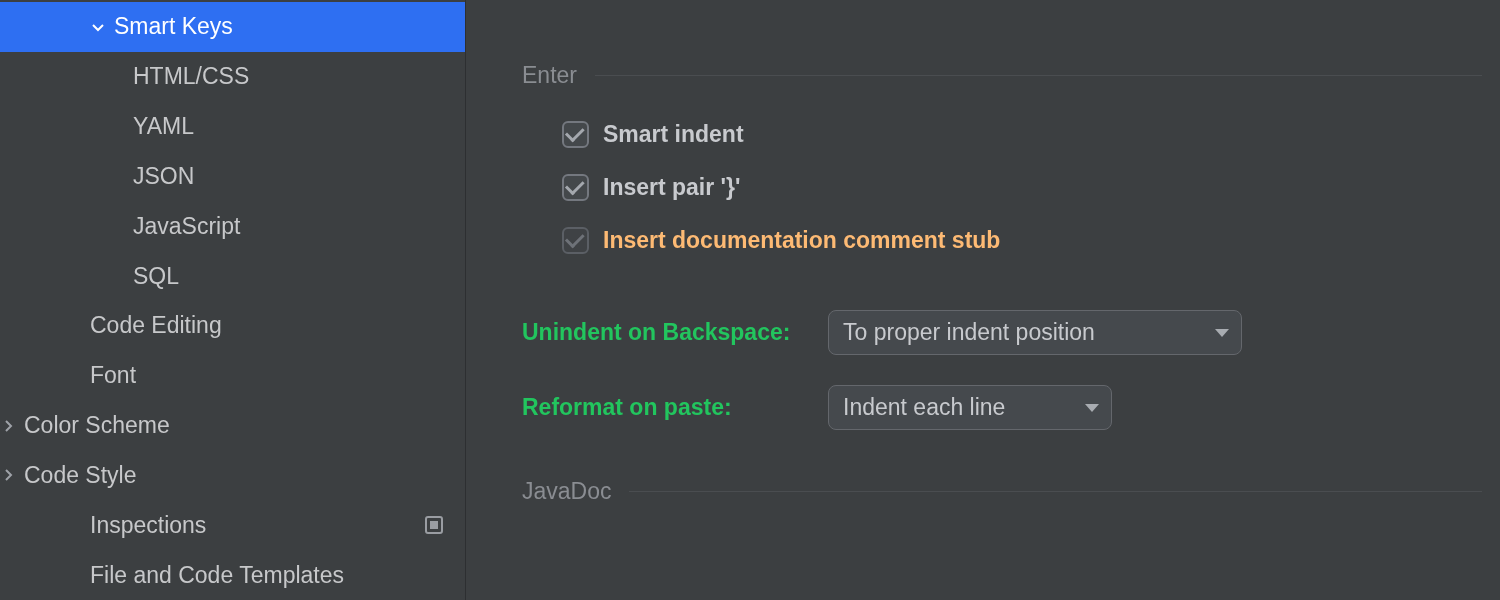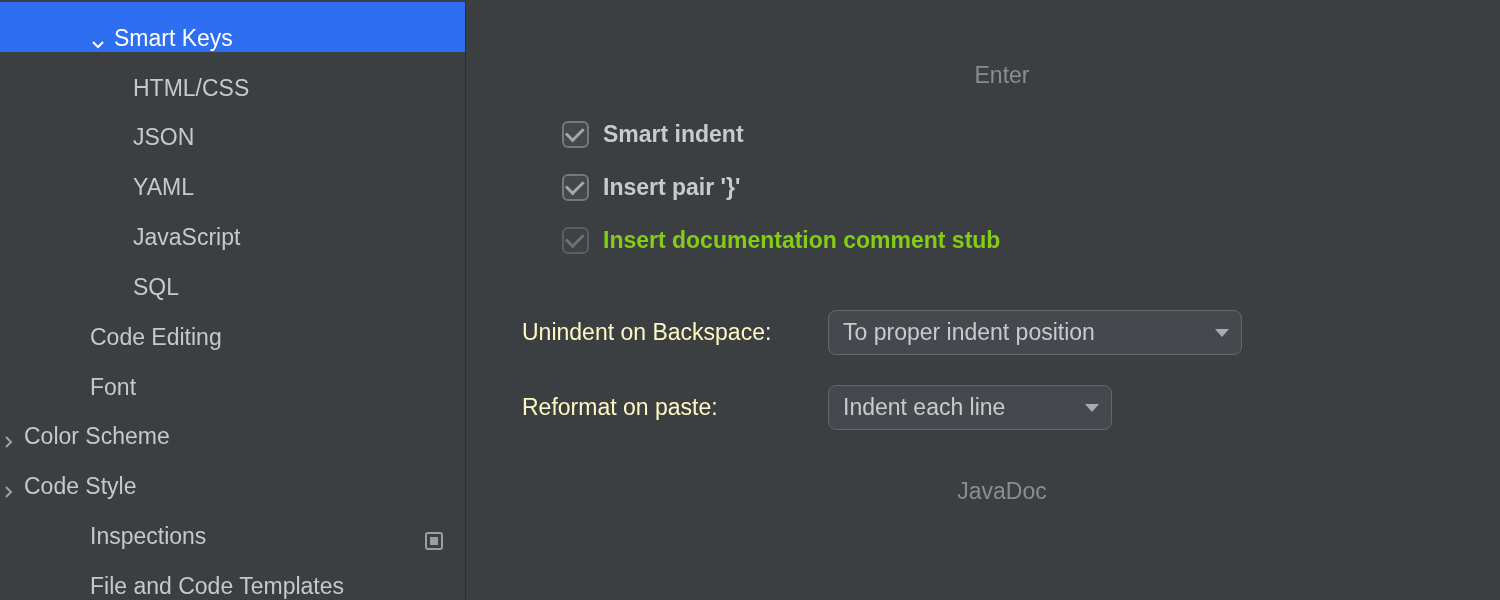--- a/index.html
+++ b/index.html
@@ -14,21 +14,21 @@
   .app { display: flex; width: 100%; height: 100%; }
   
   .sidebar {
     width: 466px;
     background: #3c3f41;
     padding-top: 2px;
     border-right: 1px solid #2d2f31;
     display: flex; flex-direction: column;
   }
   .tree-item {
-    display: flex; align-items: flex-end;
+    display: flex; align-items: center;
     height: 61px;
     padding-left: 0;
     cursor: default;
     color: #c7c8ca;
   }
   .tree-item.selected {
     background: #2e6ff2;
     color: #fff;
   }
   .tree-item .arrow {
@@ -52,21 +52,20 @@
     flex: 1;
     background: #3c3f41;
     padding: 62px 18px 0 56px;
     position: relative;
   }
   .section-header {
     display: flex; align-items: center;
     color: #8a8d92;
     font-size: 23px;
     margin-bottom: 32px;
-    flex-direction: column;
   }
   .section-header .line {
     flex: 1; height: 1px;
     background: #4a4d50;
     margin-left: 18px;
   }
   .check-row {
     display: flex; align-items: center;
     margin-left: 40px;
     margin-bottom: 26px;
@@ -88,29 +87,30 @@
     transform: rotate(-45deg) translate(1px,-2px);
   }
   .checkbox.focus {
     border: 2.5px solid #3e84f0;
     background: transparent;
   }
   .check-row.disabled { color: #6e7278; }
   .check-row.disabled .checkbox { border-color: #5b5f65; background:#3f4245; }
   .check-row.disabled .checkbox.checked::after { border-color: #6e7278; }
   .check-label { color: #c8cace; font-weight: bold; }
-  .check-row.disabled .check-label { color: #84cc16; }
+  .check-row.disabled .check-label { color: #fdba74; }
   .form-row {
     display: flex; align-items: center;
     margin-bottom: 30px;
   }
   .form-label {
-    color: #fef9c3;
+    color: #22c55e;
     width: 306px;
     flex-shrink: 0;
+    font-weight: bold;
   }
   .select {
     display: inline-flex; align-items: center;
     border: 1.5px solid #64676c;
     border-radius: 8px;
     background: #45494d;
     height: 45px;
     padding: 0 12px 0 14px;
     color: #c8cace;
     cursor: default;
@@ -137,24 +137,24 @@
             <path d="M3 6 L8 11 L13 6" fill="none" stroke="#ffffff" stroke-width="2"></path>
           </svg>
       </span>
       <span class="label">Smart Keys</span>
     </div>
 
     <div class="tree-item l3">
       <span class="label">HTML/CSS</span>
     </div>
     <div class="tree-item l3">
+      <span class="label">YAML</span>
+    </div>
+    <div class="tree-item l3">
       <span class="label">JSON</span>
-    </div>
-    <div class="tree-item l3">
-      <span class="label">YAML</span>
     </div>
     <div class="tree-item l3">
       <span class="label">JavaScript</span>
     </div>
     <div class="tree-item l3">
       <span class="label">SQL</span>
     </div>
 
     <div class="tree-item l2">
       <span class="label">Code Editing</span>

